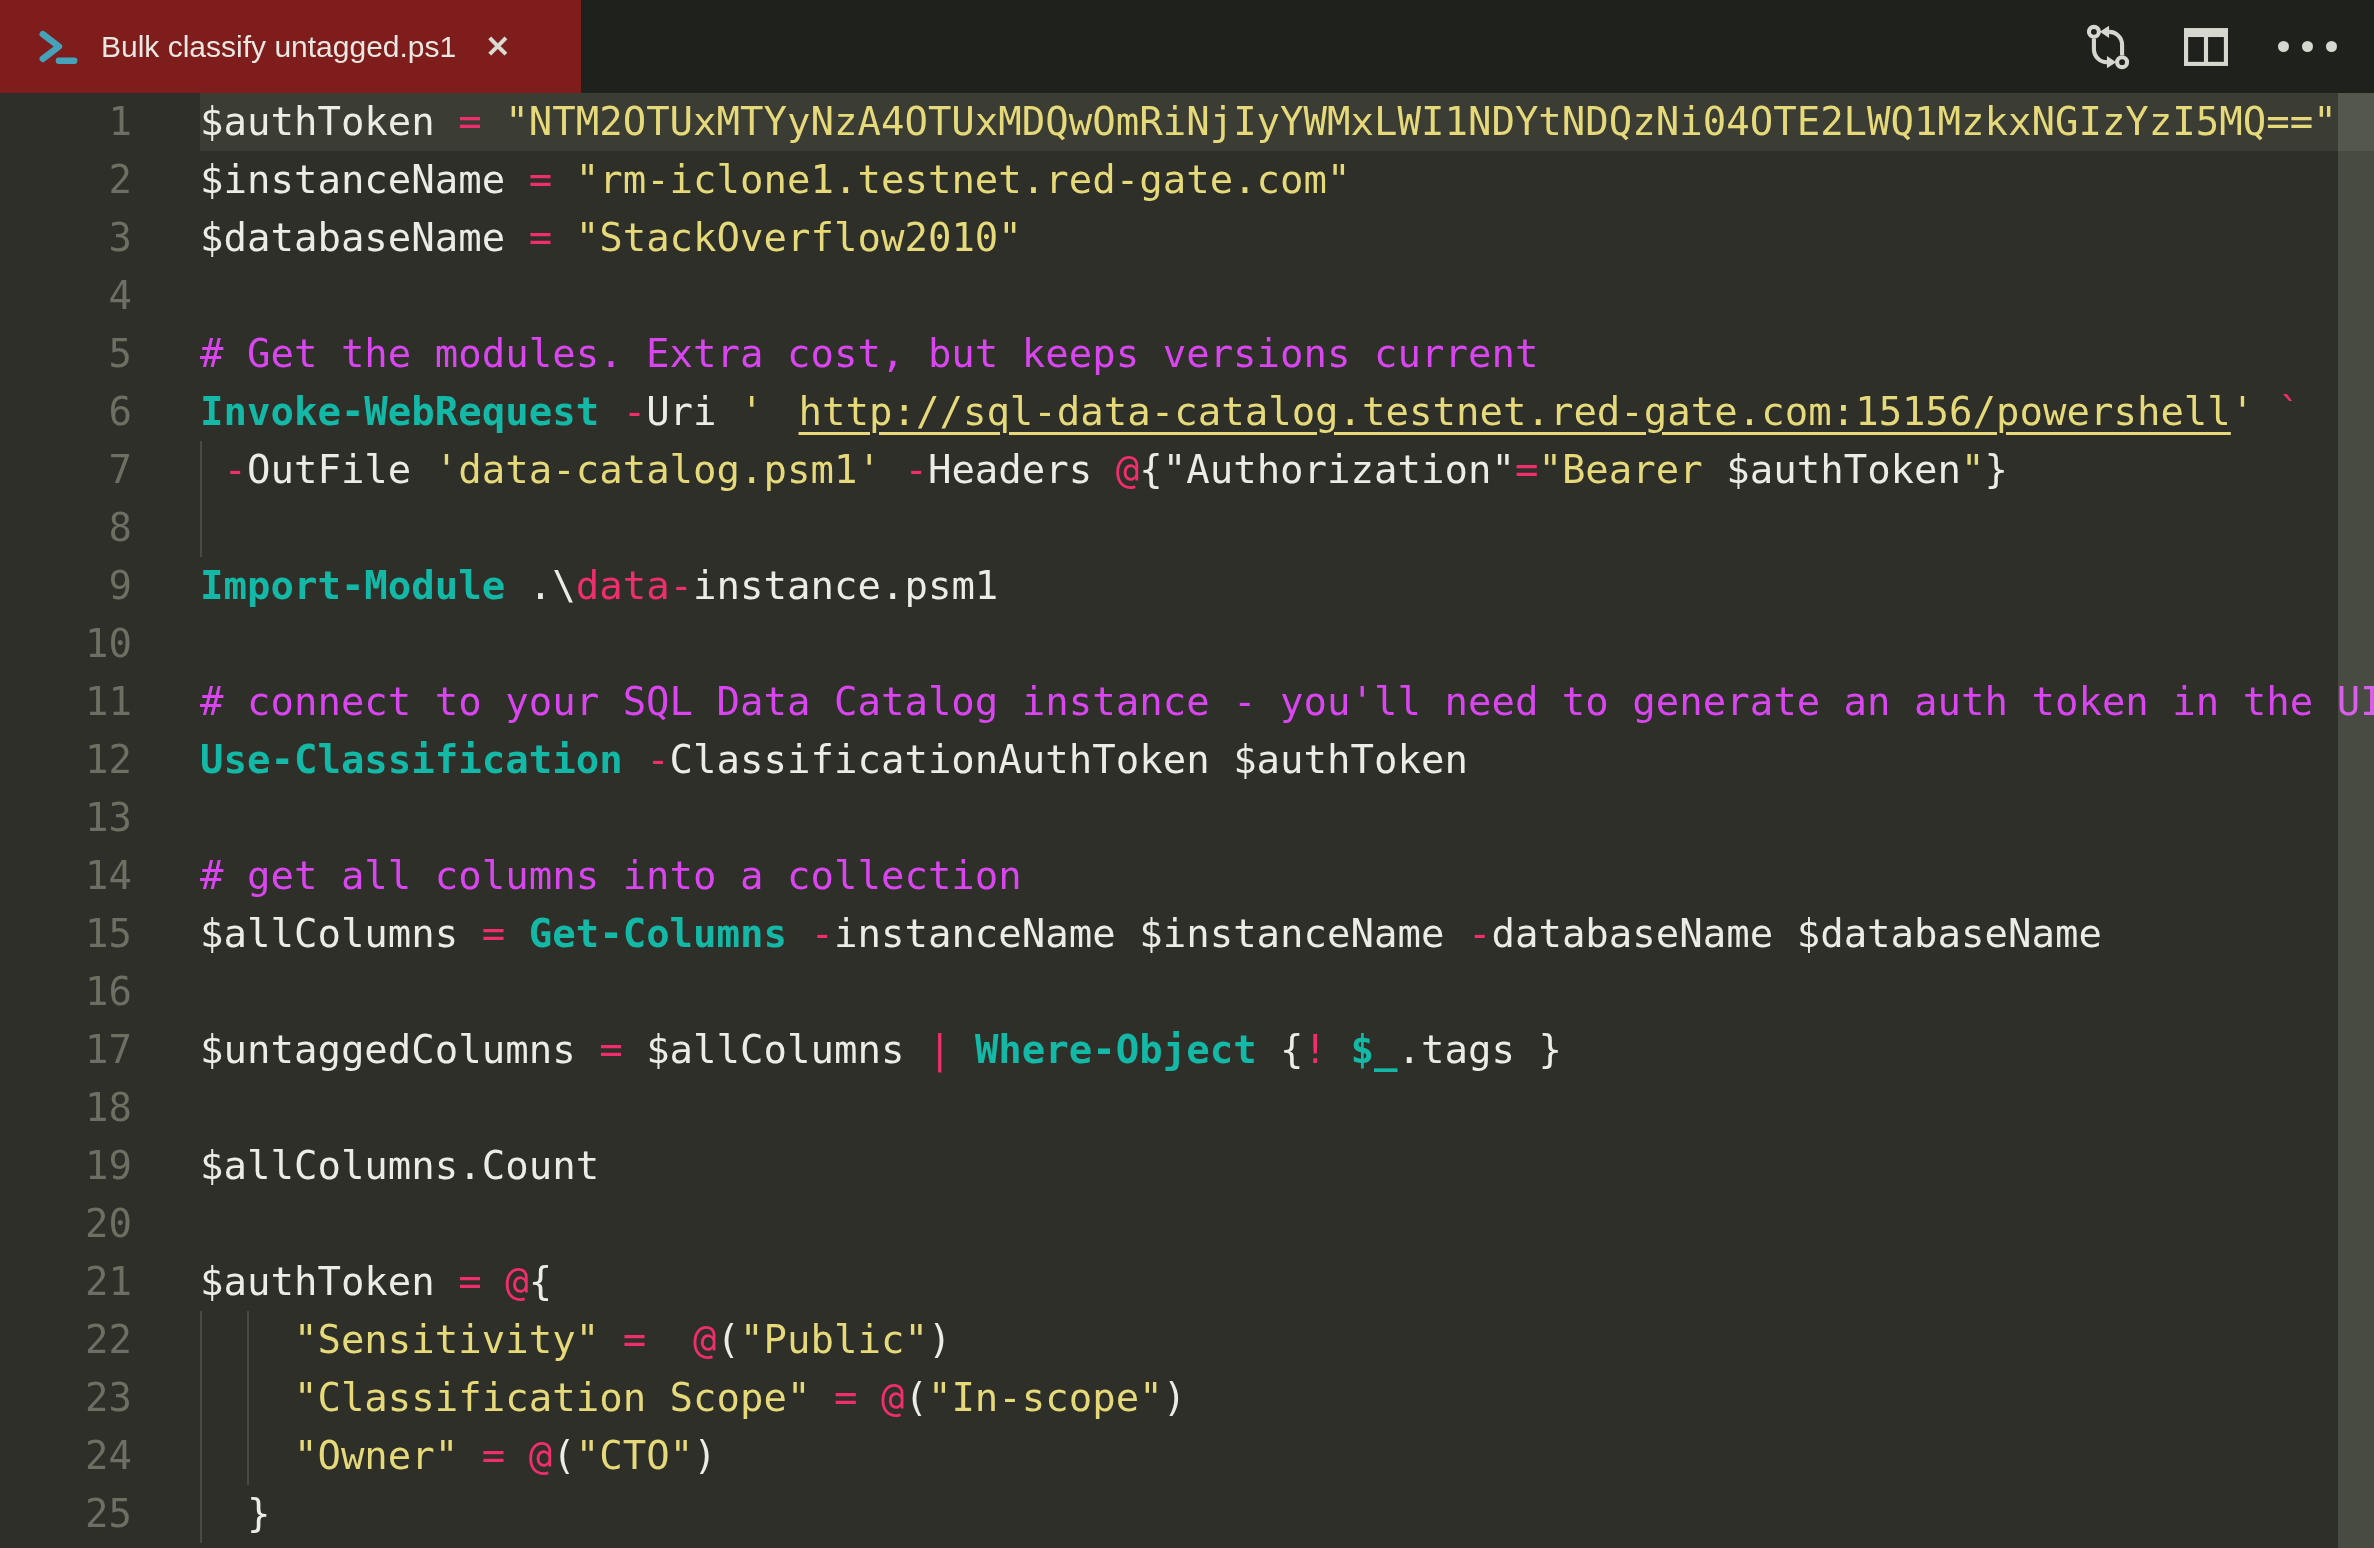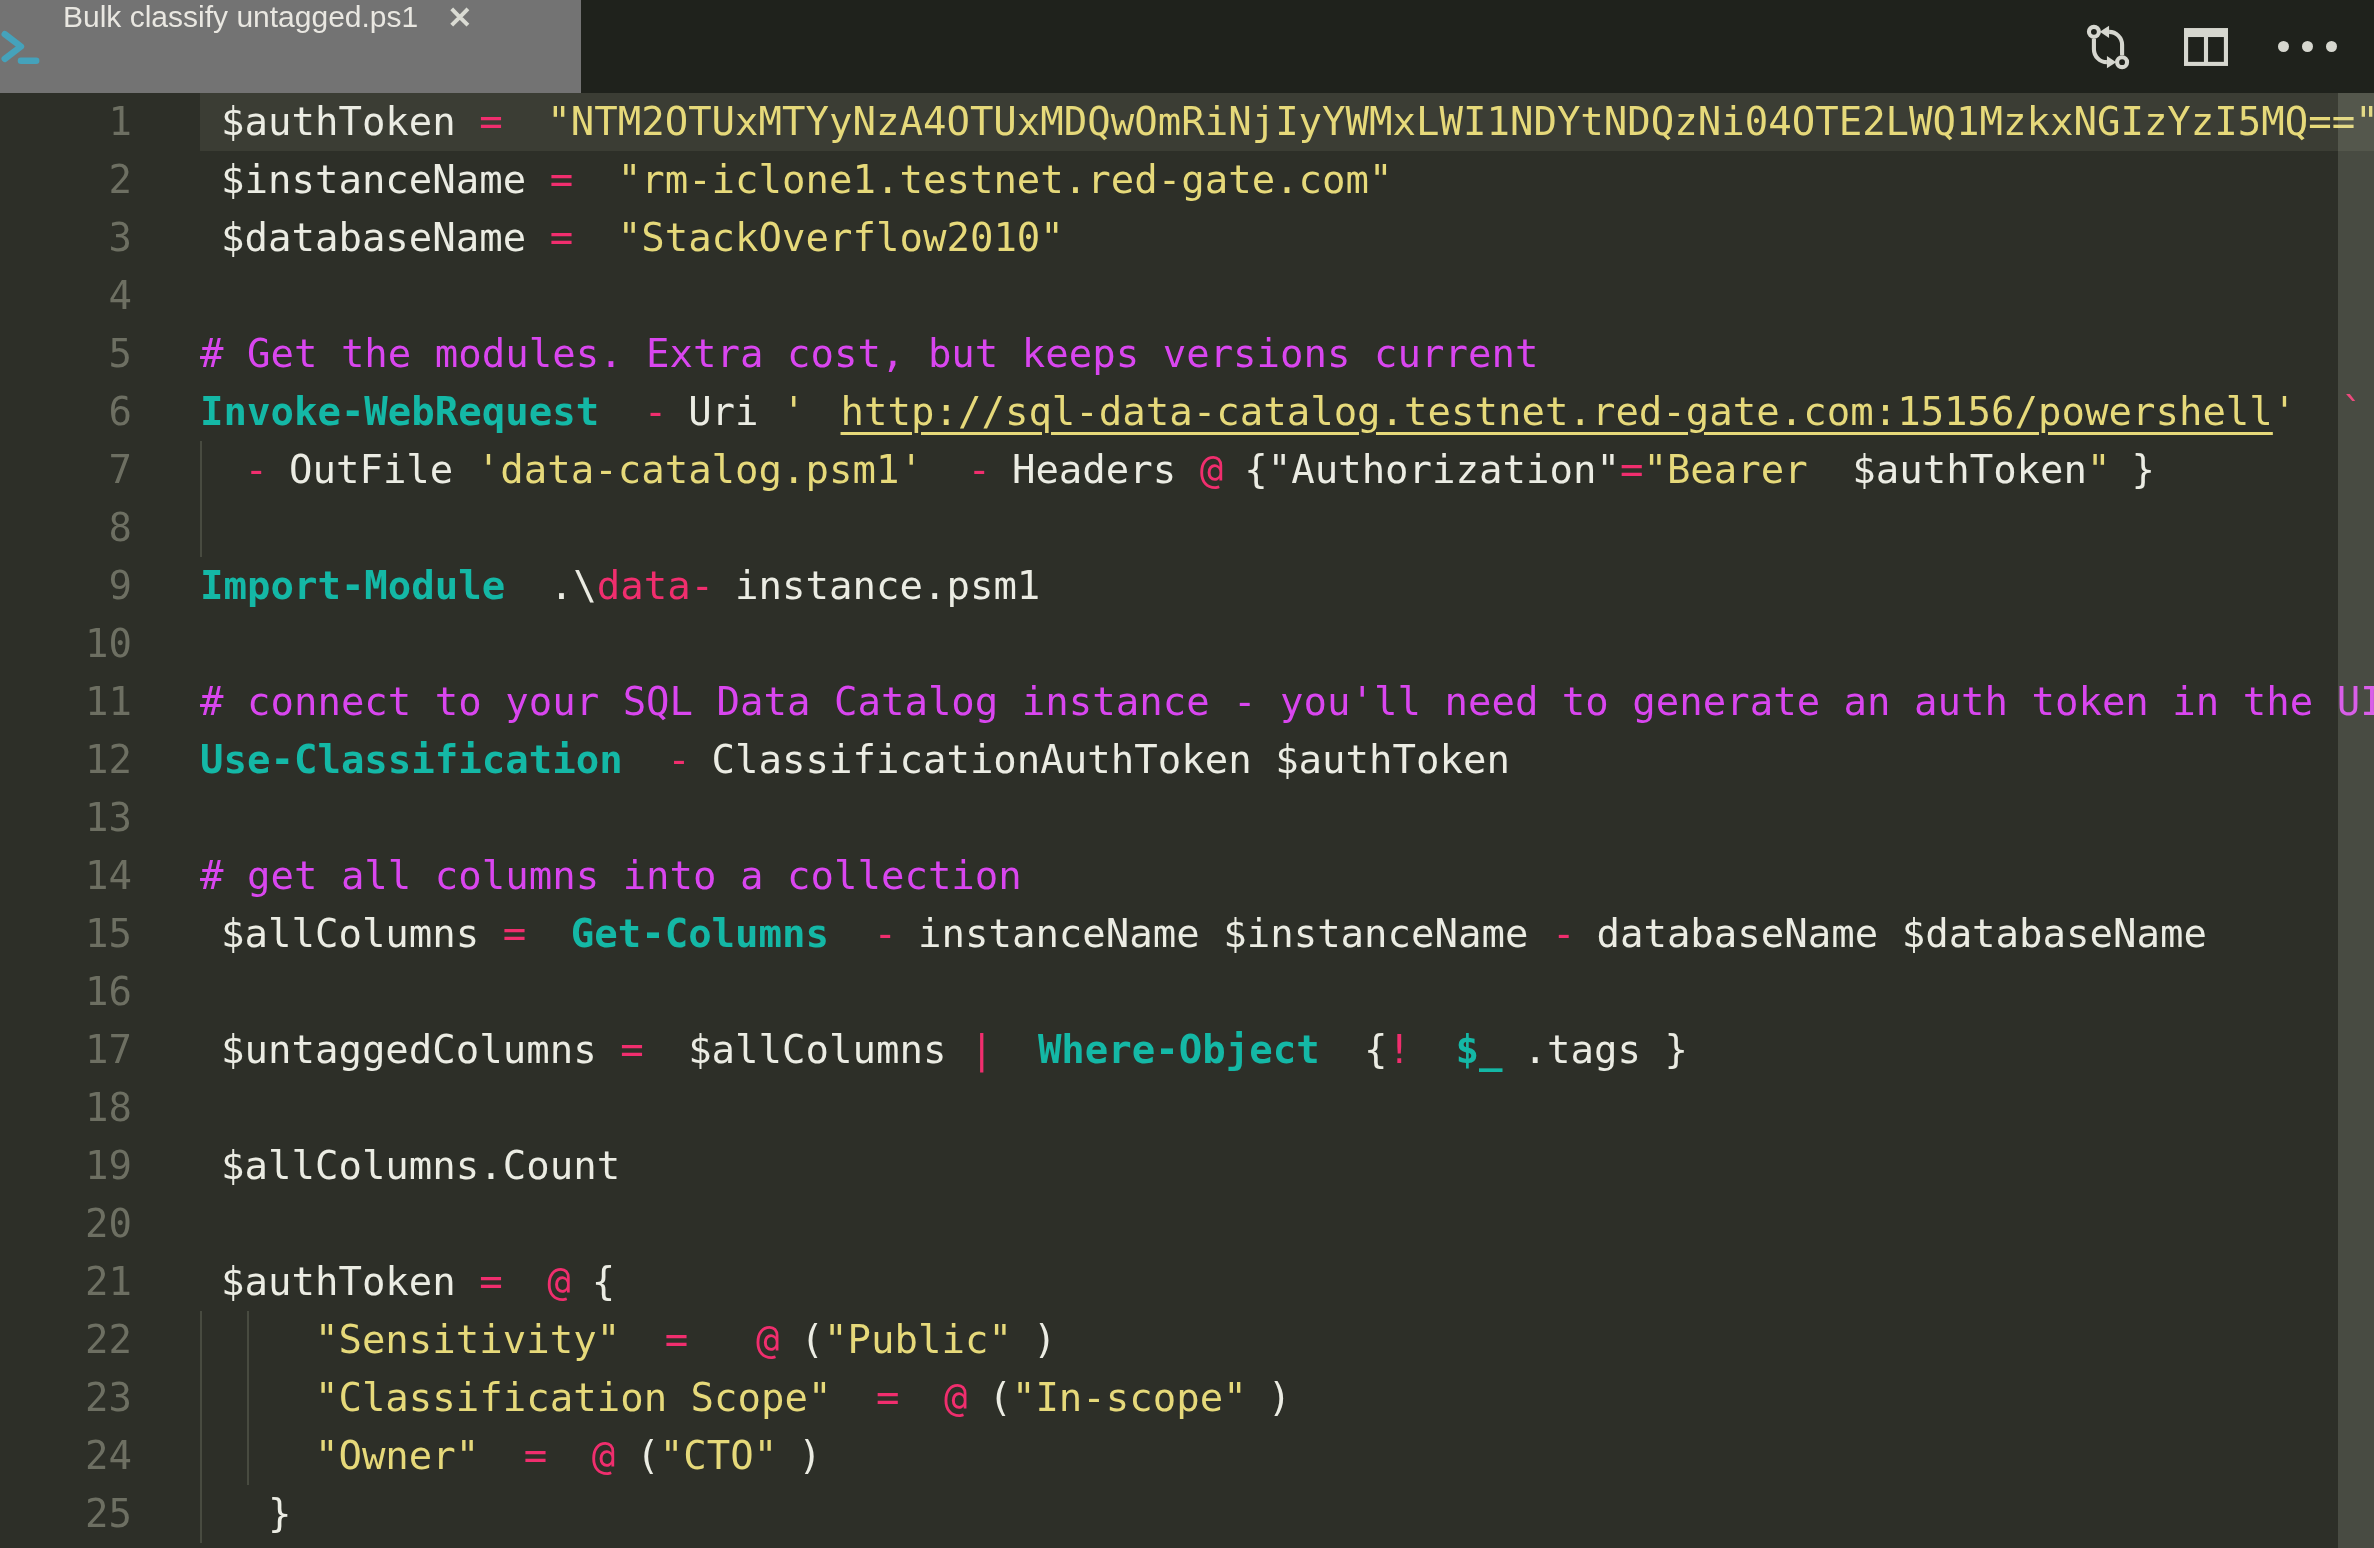--- a/index.html
+++ b/index.html
@@ -1,34 +1,34 @@
 <!DOCTYPE html>
 <html><head>
 <meta charset="utf-8">
 <style>
   html,body{margin:0;padding:0;background:#2d2f28;}
   .window{position:relative;width:2375px;height:1549px;overflow:hidden;background:#2d2f28;font-family:"DejaVu Sans Mono",monospace;}
   
   .tabbar{position:relative;height:93px;background:#1f221c;display:flex;align-items:stretch;}
-  .tab{width:581px;background:#737373;display:flex;box-sizing:border-box;cursor:pointer;}
+  .tab{width:581px;background:#7f1d1d;display:flex;align-items:center;padding-left:38px;box-sizing:border-box;cursor:pointer;}
   .ps-icon{flex:none;margin-right:23px;display:flex;align-items:center;}
   .tab-title{font-family:"Liberation Sans",sans-serif;font-size:30px;color:#e9e7e1;white-space:nowrap;}
   .tab-close{font-family:"Liberation Sans",sans-serif;font-size:30px;font-weight:bold;color:#dadbd3;margin-left:29px;}
   .actions{position:absolute;right:38px;top:0;height:93px;display:flex;align-items:center;gap:46px;}
   .action{display:flex;align-items:center;justify-content:center;}
   .dots{display:flex;gap:12.5px;align-items:center;}
   .dot{width:11.5px;height:11.5px;border-radius:50%;background:#d6d7cf;}
   
   .editor{position:absolute;top:93px;left:0;right:0;bottom:0;}
   .line{display:flex;height:58px;line-height:58px;font-size:39px;white-space:pre;}
   .gutter{flex:none;width:132px;text-align:right;color:#6d6f62;}
   .code{flex:1;margin-left:68px;position:relative;white-space:pre;}
   .line.hl .code{background:#3b3d34;}
   .guide{position:absolute;top:0;bottom:0;width:1.9px;background:#484b40;}
-  .tok-w{color:#ebece3;padding-left:21px;}
+  .tok-w{color:#ebece3;}
   .tok-p{color:#f02e6e;}
   .tok-y{color:#e6d97a;}
   .tok-c{color:#14b8a6;font-weight:bold;}
   .tok-g{color:#d946ef;}
   .tok-u{color:#e6d97a;text-decoration:underline;text-decoration-thickness:2.9px;text-underline-offset:6.7px;margin-left:35px;}
   .scrollbar{position:absolute;top:0;right:0;width:37px;height:100%;background:rgba(218,222,206,0.16);}
 </style>
 </head>
 <body>
 

